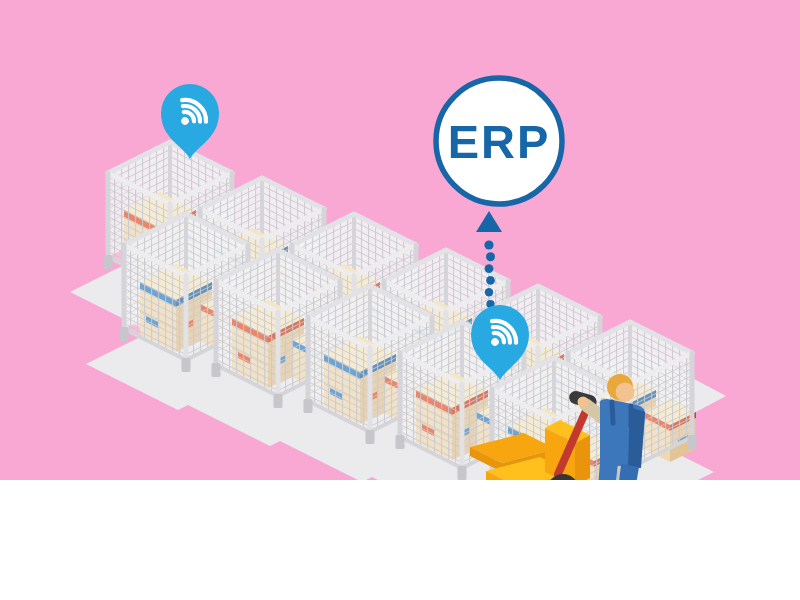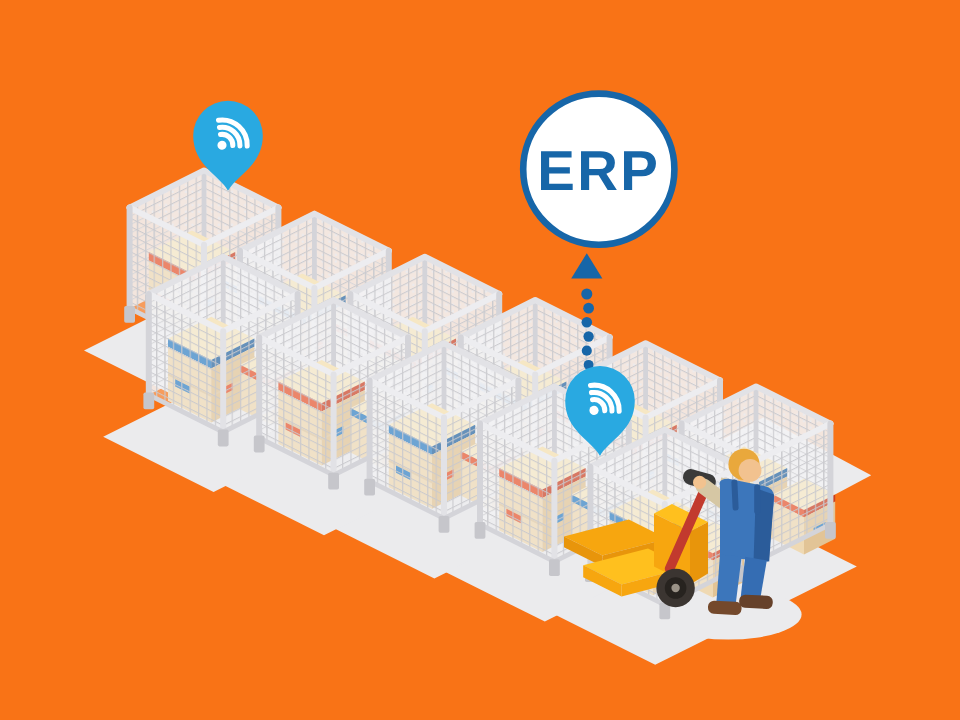--- a/index.html
+++ b/index.html
@@ -1,16 +1,16 @@
 <!DOCTYPE html>
 <html style="--blue: #1766A8; --pin-blue: #29A9E1; --wall: #F2F2F4; --mesh-line: #C9C9CE; --dot-grid: #C2C2C8; --frame: #E2E2E6; --frame-dark: #D4D4D9; --frame-light: #EDEDF0; --leg: #C6C6CB; --box-top: #F6E7C4; --box-front: #EFD9B3; --box-side: #E2C496; --stripe-orange: #E8532C; --stripe-orange-dark: #CC3F1F; --stripe-blue: #2E7FC4; --stripe-blue-dark: #2463A0; --floor-shadow: #EBEBED; --truck-orange: #F7A60F; --truck-yellow: #FFC01E; --truck-dark: #E8950B; --handle-red: #C23A2E; --wheel: #3B3531; --wheel-inner: #27231F; --wheel-hub: #9A9287; --overalls: #3C76BB; --overalls-mid: #356DB3; --overalls-dark: #2B5C9A; --shirt: #D6C7A4; --skin: #F2C28F; --hair: #E9A83C; --shoe: #74492C; --shoe-dark: #66412A;"><head>
 <meta charset="utf-8">
 <style>
   html,body{margin:0;padding:0;background:#fff;}
-  .stage{width:800px;height:600px;background:#f97316;position:relative;overflow:hidden;}
+  .stage{width:800px;height:480px;background:#f9a8d4;position:relative;overflow:hidden;}
   svg{display:block;}
   
   .s-mesh{stroke:var(--mesh-line,#C9C9CE);stroke-width:1;fill:none;stroke-opacity:.9;}
   .f-dot{fill:var(--dot-grid,#C2C2C8);}
   .f-topbase{fill:var(--wall,#F2F2F4);fill-opacity:.4;}
   .f-top{fill:url(#dotsP);}
   .f-wall{fill:var(--wall,#F2F2F4);fill-opacity:.85;}
   .f-glass{fill:var(--wall,#F2F2F4);fill-opacity:.32;}
   .f-meshL{fill:url(#meshL);} .f-meshR{fill:url(#meshR);}
   .st-rail{stroke:var(--frame,#E2E2E6);stroke-width:5;fill:none;stroke-linejoin:round;stroke-linecap:round;}

